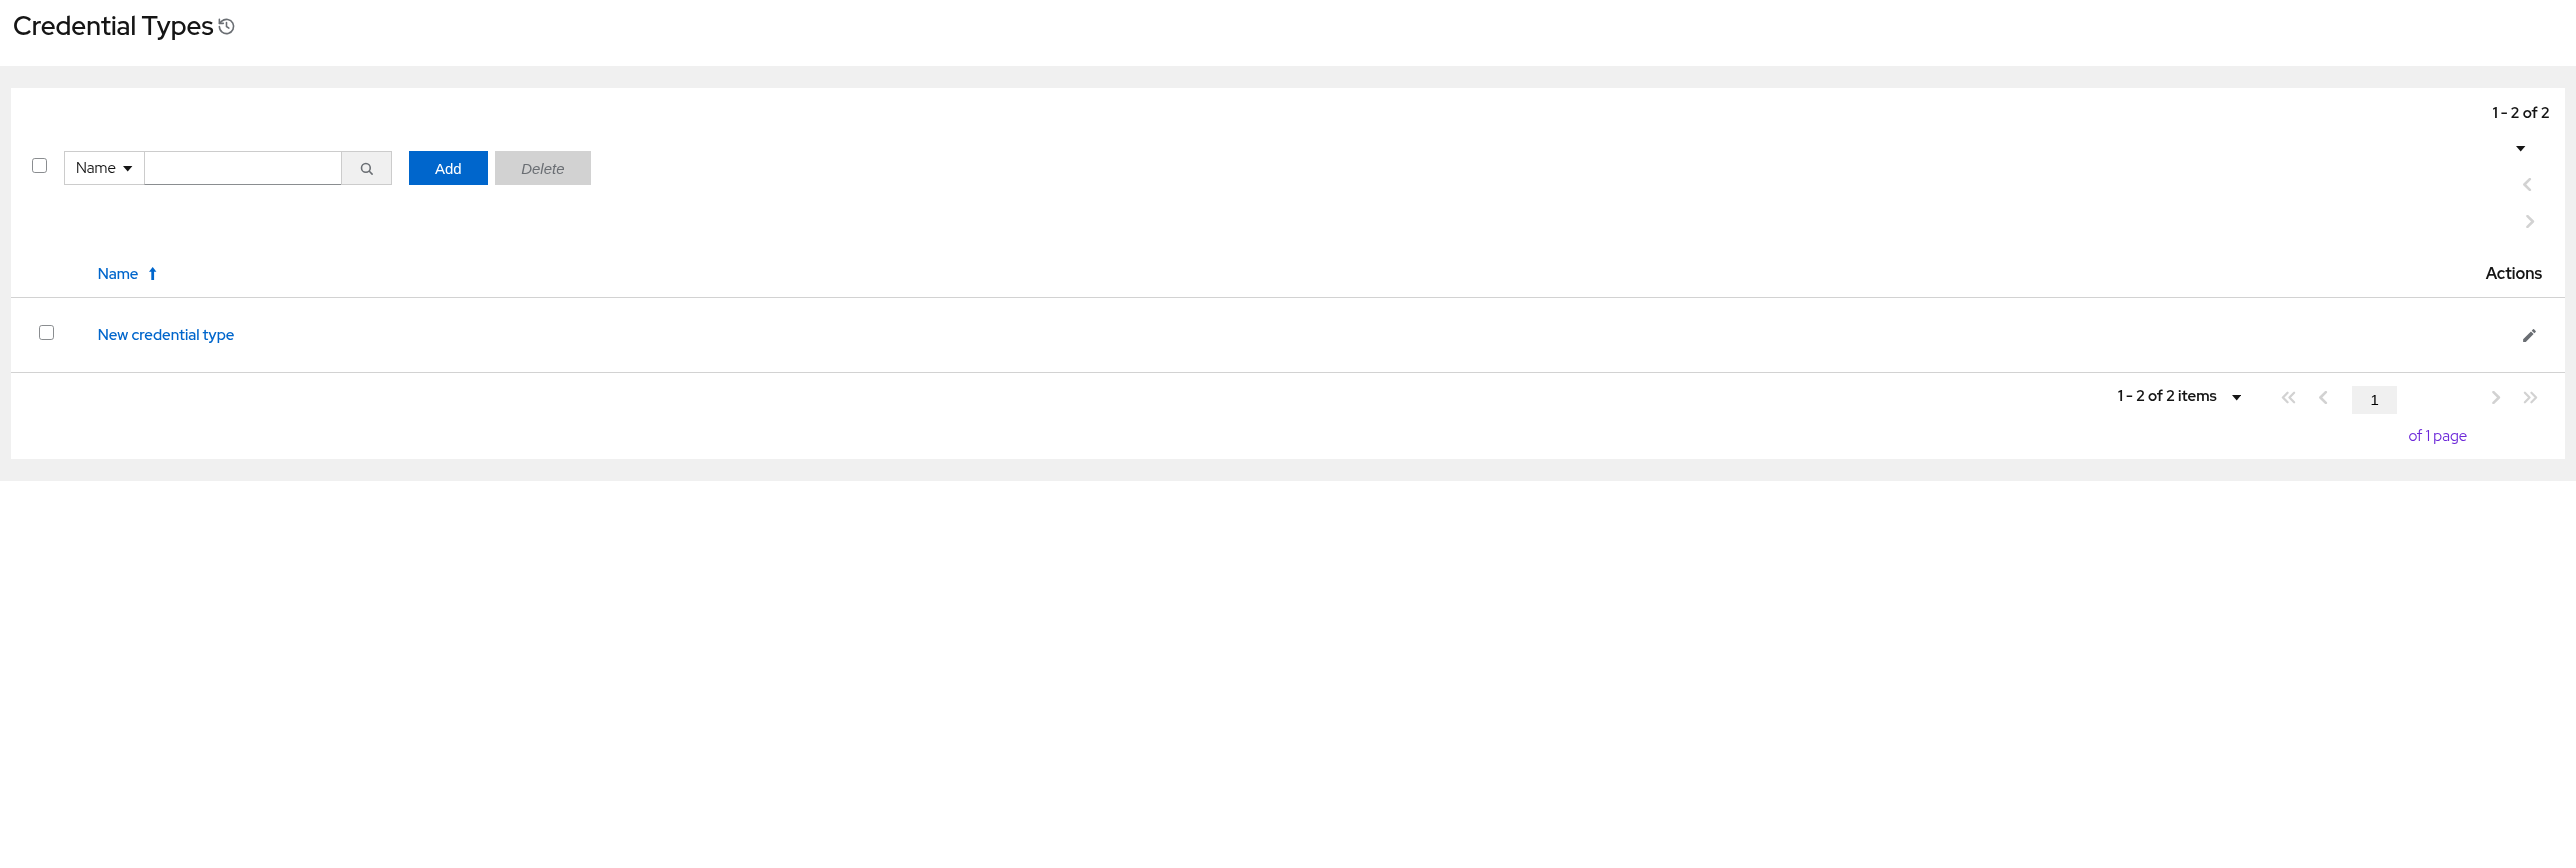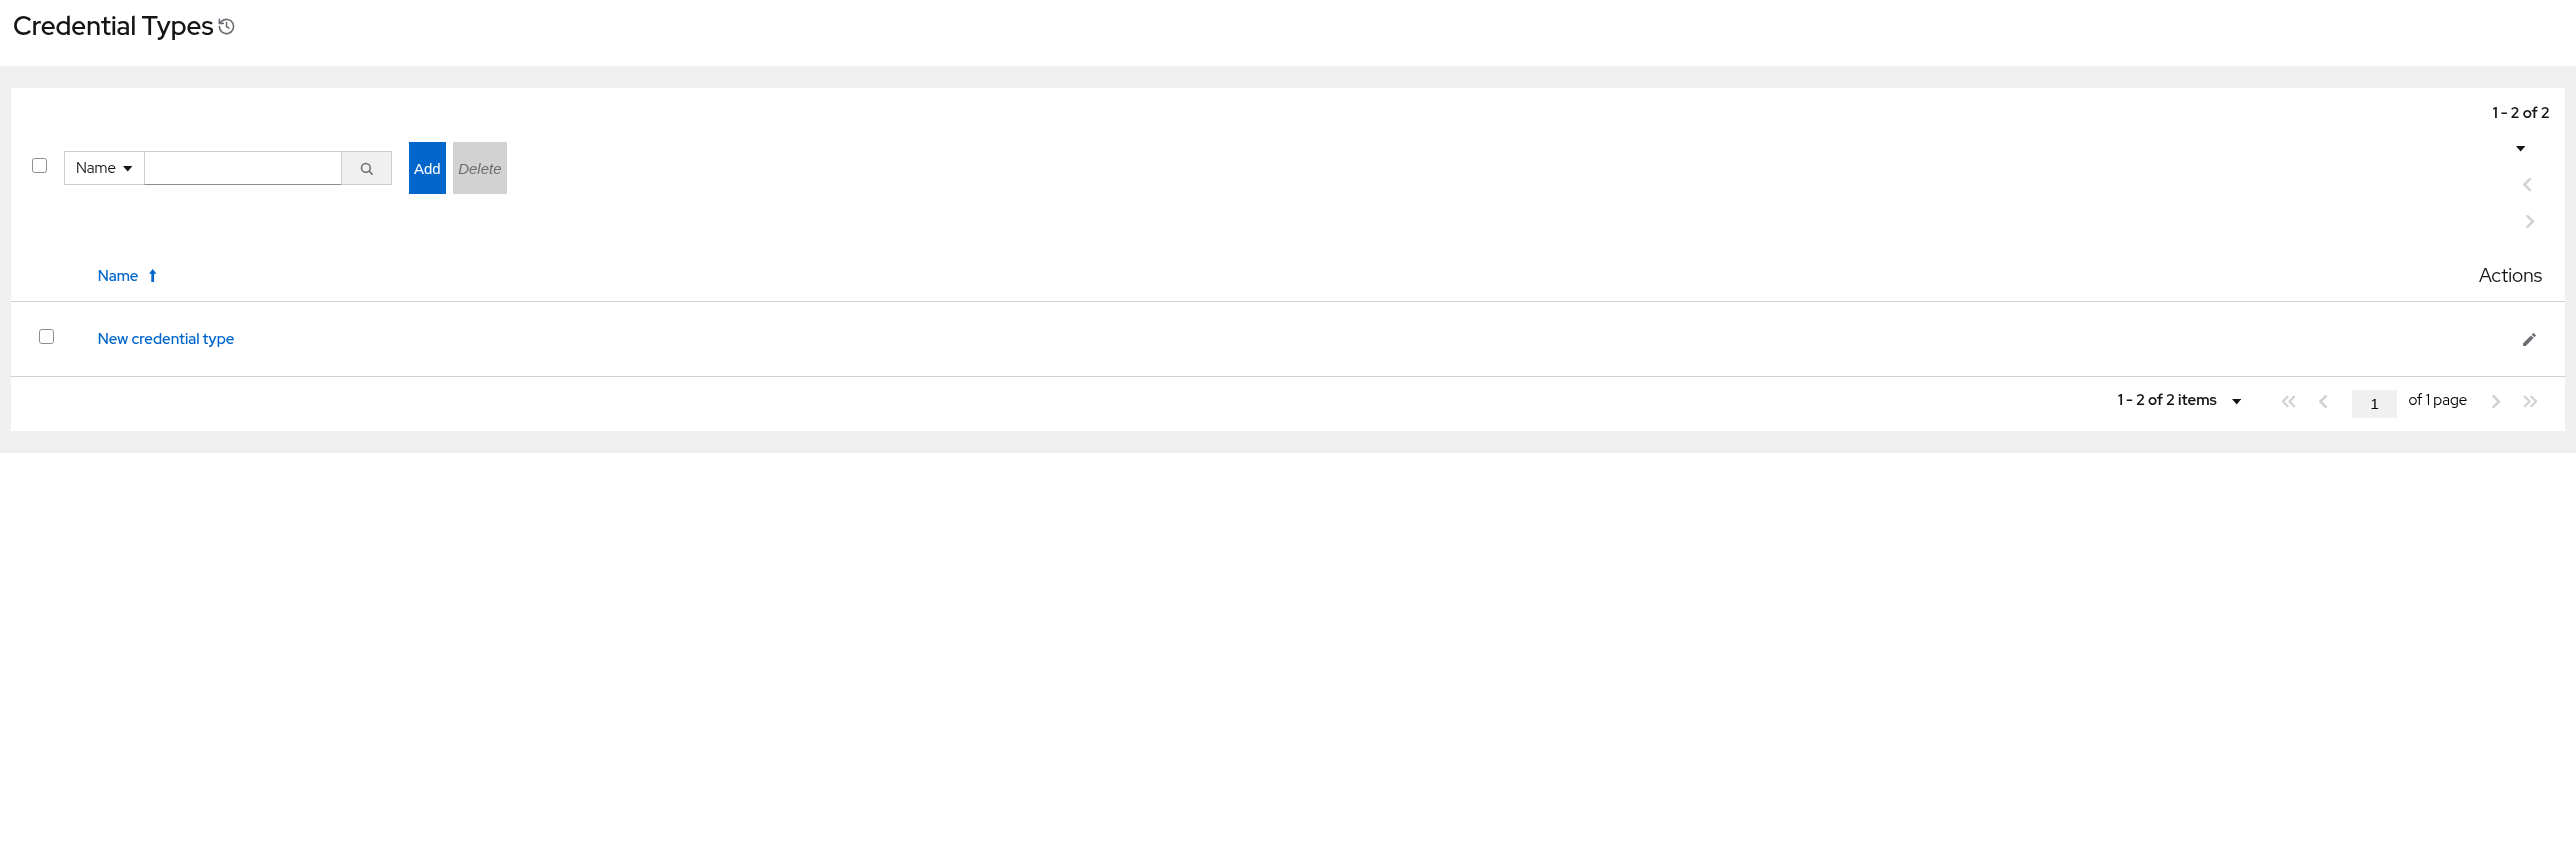--- a/index.html
+++ b/index.html
@@ -85,22 +85,22 @@
       width: 51px;
       display: flex;
       align-items: center;
       justify-content: center;
       border: 0.9px solid #ccc;
       background: #f0f0f0;
       cursor: pointer;
       color: #6a6e73;
     }
     .btn {
-      height: 52px;
-      padding: 0 5px;
+      height: 34px;
+      padding: 0 26px;
       font-size: 15px;
       border: none;
       cursor: pointer;
       font-weight: 400;
     }
     .btn-primary {
       background: #0066cc;
       color: #fff;
     }
     .btn-disabled {
@@ -143,22 +143,22 @@
       color: #0066cc;
       font-weight: 600;
       font-size: 15px;
       display: inline-flex;
       align-items: center;
       gap: 9.4px;
       cursor: pointer;
     }
     .th-actions {
       color: #151515;
-      font-weight: 400;
-      font-size: 19px;
+      font-weight: 700;
+      font-size: 16px;
     }
     .data-row {
       display: flex;
       align-items: center;
       padding: 24.4px 22.5px;
       border-bottom: 0.9px solid #d2d2d2;
     }
     .row-link {
       color: #0066cc;
       font-weight: 600;
@@ -181,21 +181,21 @@
       gap: 11.3px;
     }
     .page-input {
       width: 45px;
       height: 28px;
       background: #f0f0f0;
       border: none;
       text-align: center;
       font-size: 15px;
     }
-    .of-pages { color: #000000; }
+    .of-pages { color: #6d28d9; margin-top: 40px; }
     .footer-nav { display:flex; align-items:center; gap: 3.8px; }
     
     svg { display: inline-block; vertical-align: middle; }
   </style>
 </head>
 <body>
 
 <div class="page-header">
   <h1 class="page-title">Credential Types</h1>
   <button class="history-icon-btn" aria-label="history">

